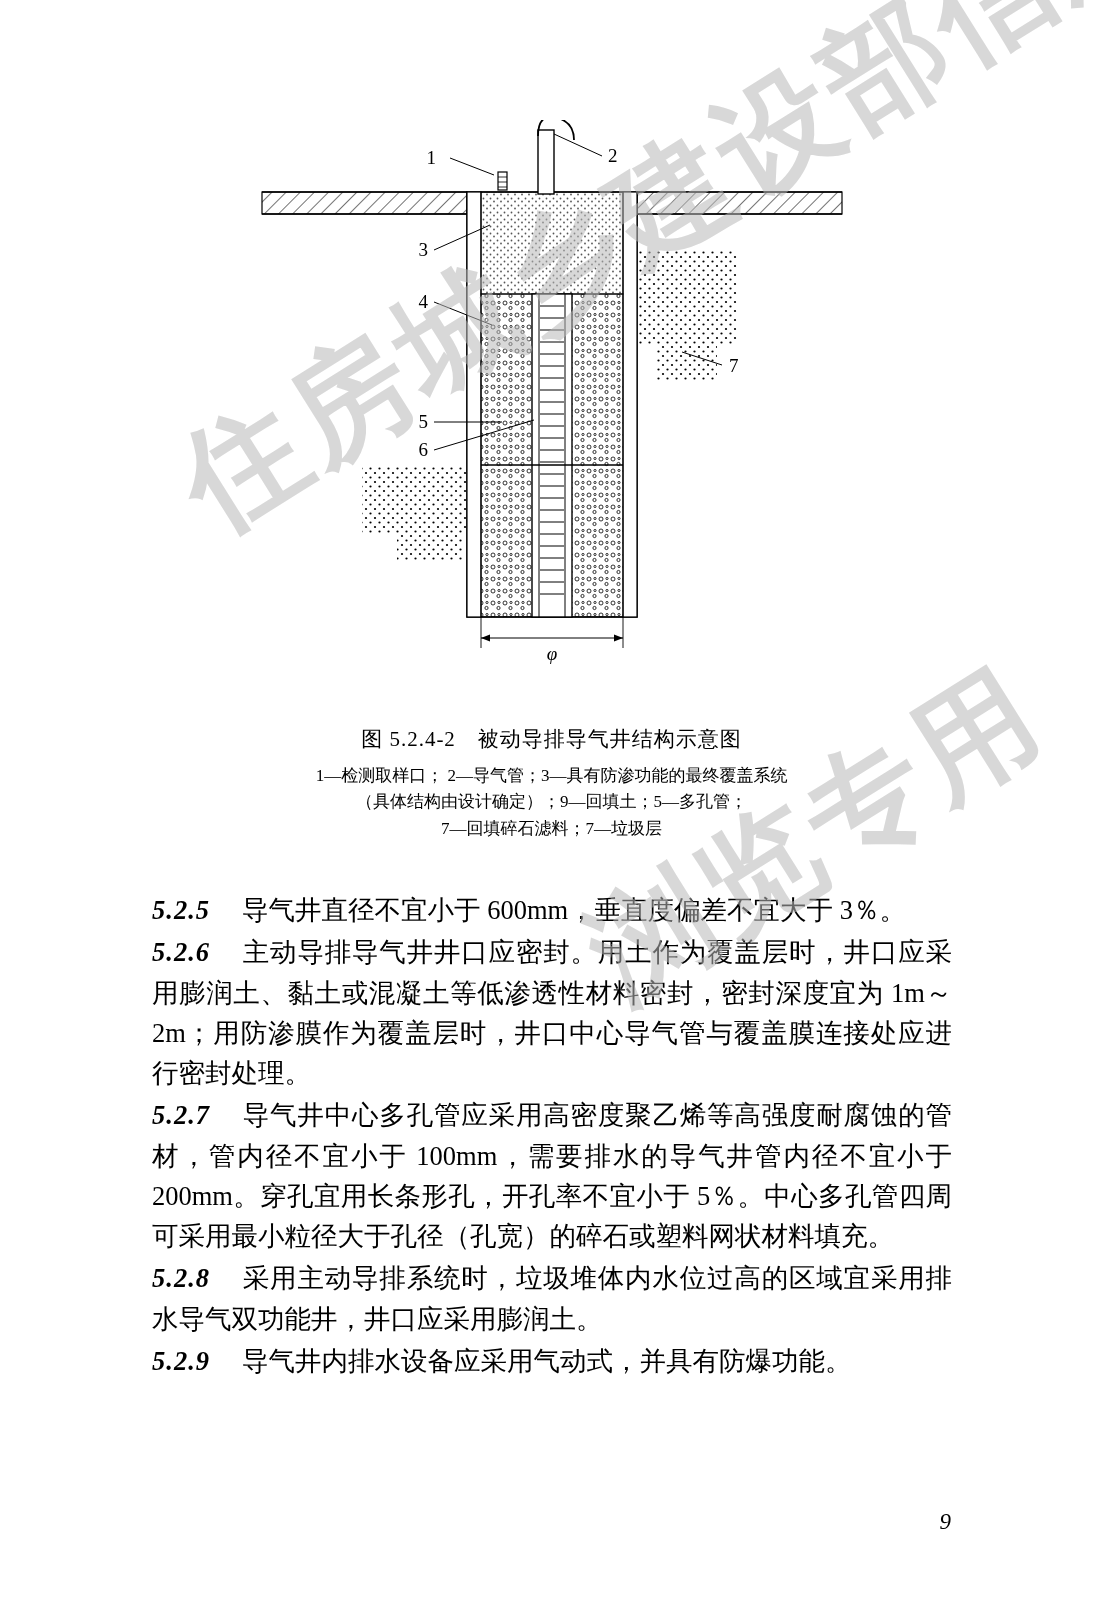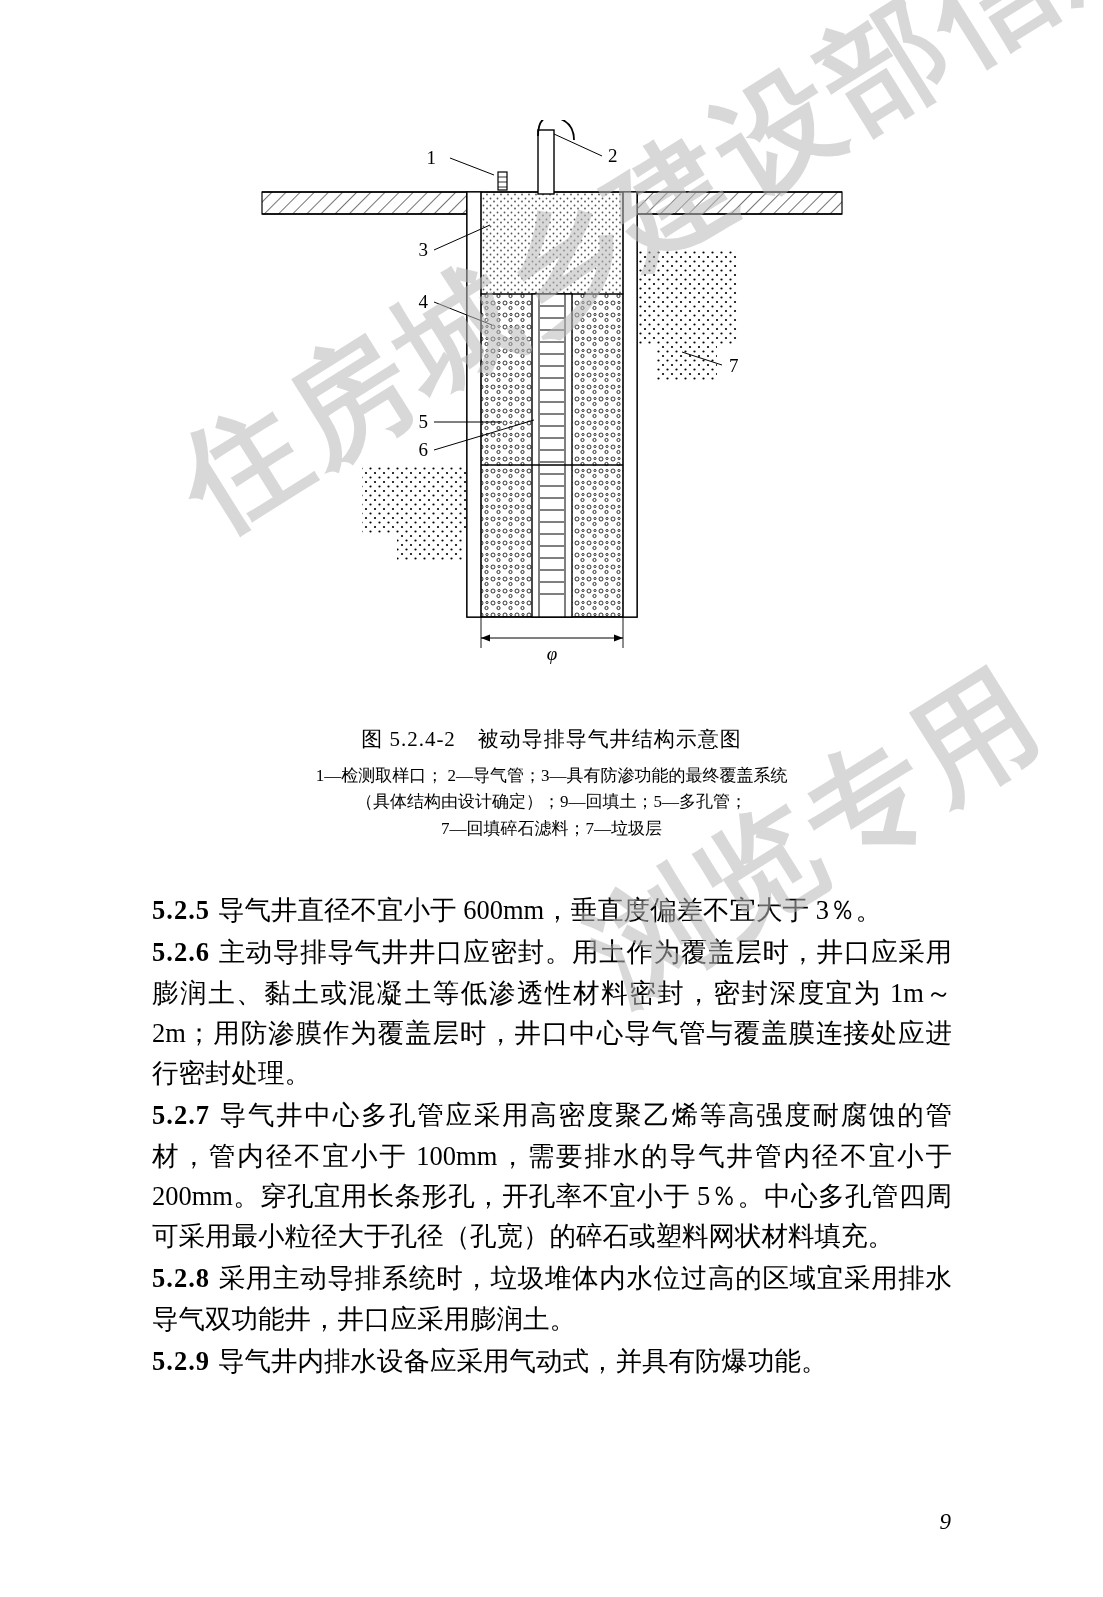--- a/index.html
+++ b/index.html
@@ -93,21 +93,22 @@
     font-size: 26.5px;
     line-height: 1.52;
     text-align: justify;
     text-justify: inter-ideograph;
     margin: 0 0 2px 0;
     text-indent: 0;
   }
   .para .num {
     font-weight: bold;
     letter-spacing: 1px;
-    margin-right: 8px;
+    margin-right: 32px;
+    font-style: italic;
   }
 
   #page-number {
     position: absolute;
     right: 152px;
     bottom: 62px;
     font-size: 23px;
     font-style: italic;
     font-family: "Liberation Serif", serif;
     z-index: 3;

